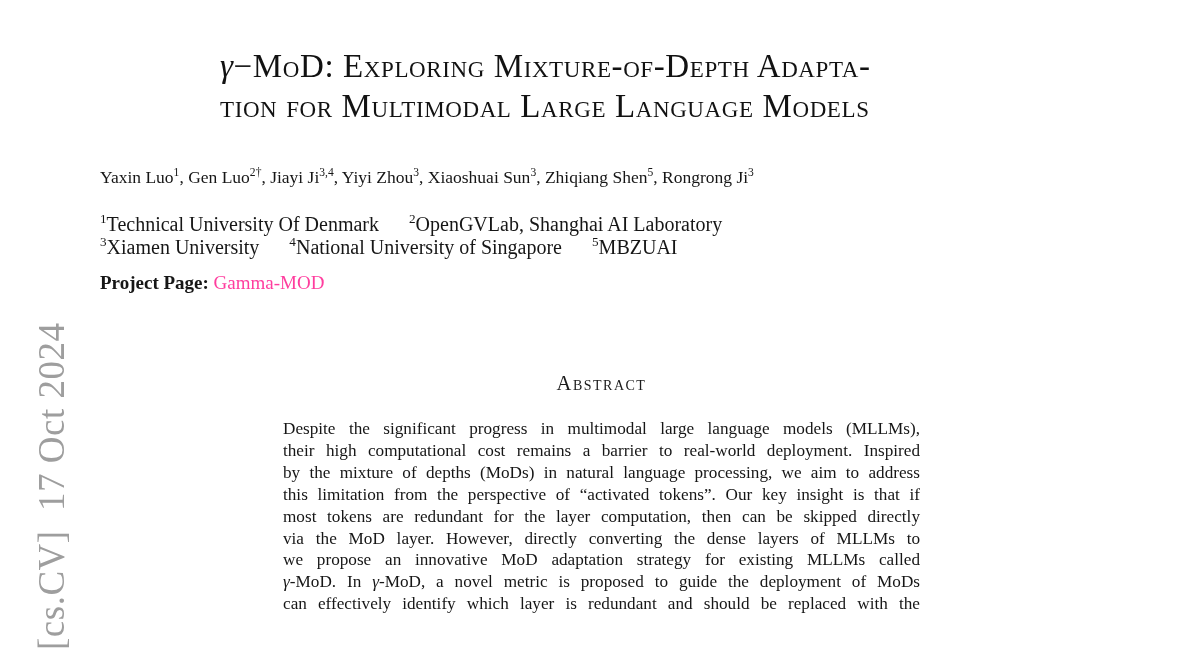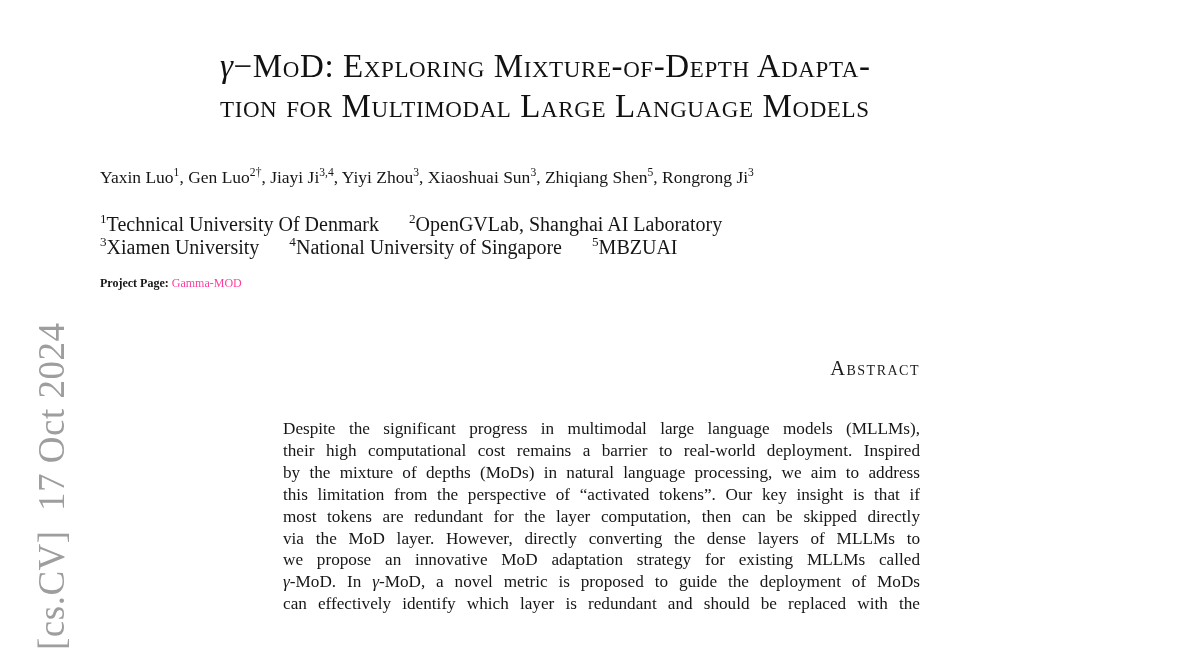--- a/index.html
+++ b/index.html
@@ -39,29 +39,29 @@
   .gamma { font-variant: normal; font-style: italic; }
 
   
   .centerblock {
     position: absolute;
     left: 100px; width: 1020px;
     white-space: nowrap;
   }
   .authors { top: 166px; font-size: 17.5px; line-height: 22px; }
   .affils  { top: 213px; font-size: 20px; line-height: 22.5px; }
-  .project { top: 272px; font-size: 12px; line-height: 22px; }
+  .project { top: 272px; font-size: 19px; line-height: 22px; }
   .project-label { font-weight: bold; }
   .project-link { text-decoration: none; cursor: pointer; }
 
   
   .abs-head {
     position: absolute;
-    left: 283px; width: 637px; top: 357px;
-    text-align: right;
+    left: 283px; width: 637px; top: 372px;
+    text-align: center;
     font-variant: small-caps;
     font-size: 20.5px;
     letter-spacing: 1.5px;
     color: #1b1b1b;
   }
   .abstract {
     position: absolute;
     left: 283px; top: 418px; width: 637px;
     font-size: 17.2px;
     line-height: 21.9px;

